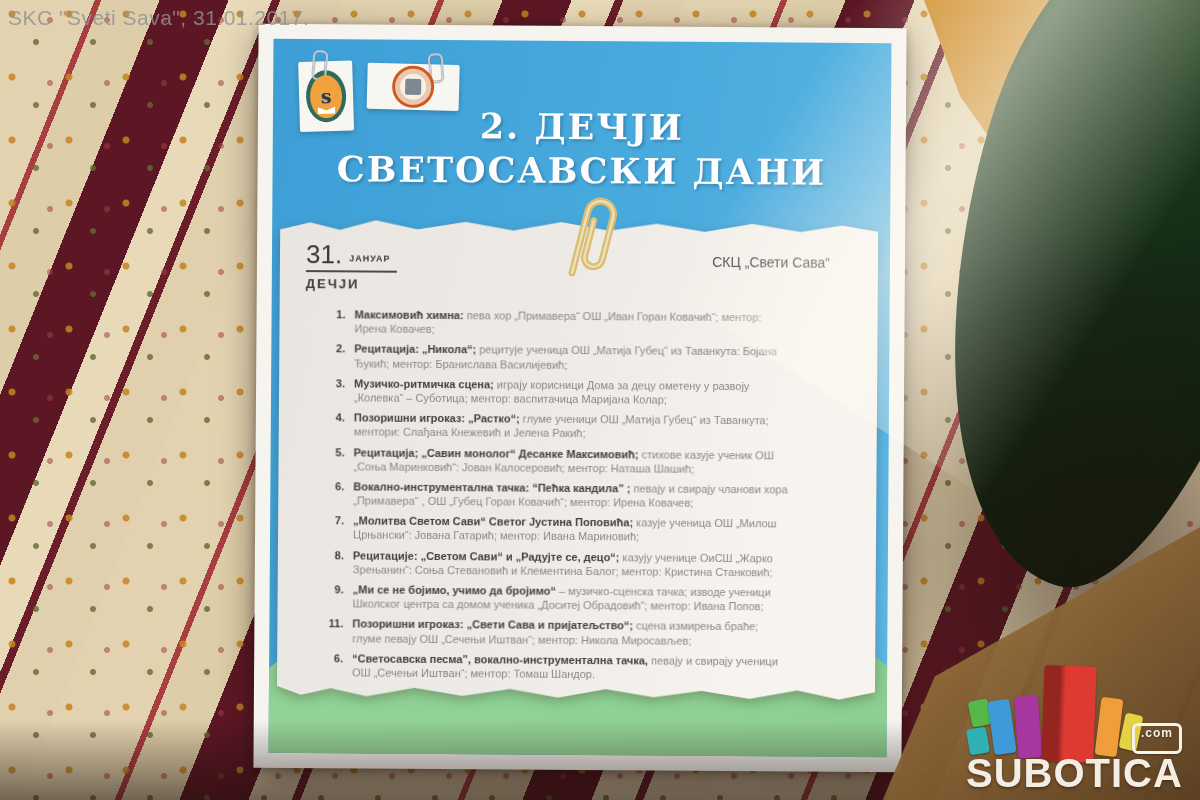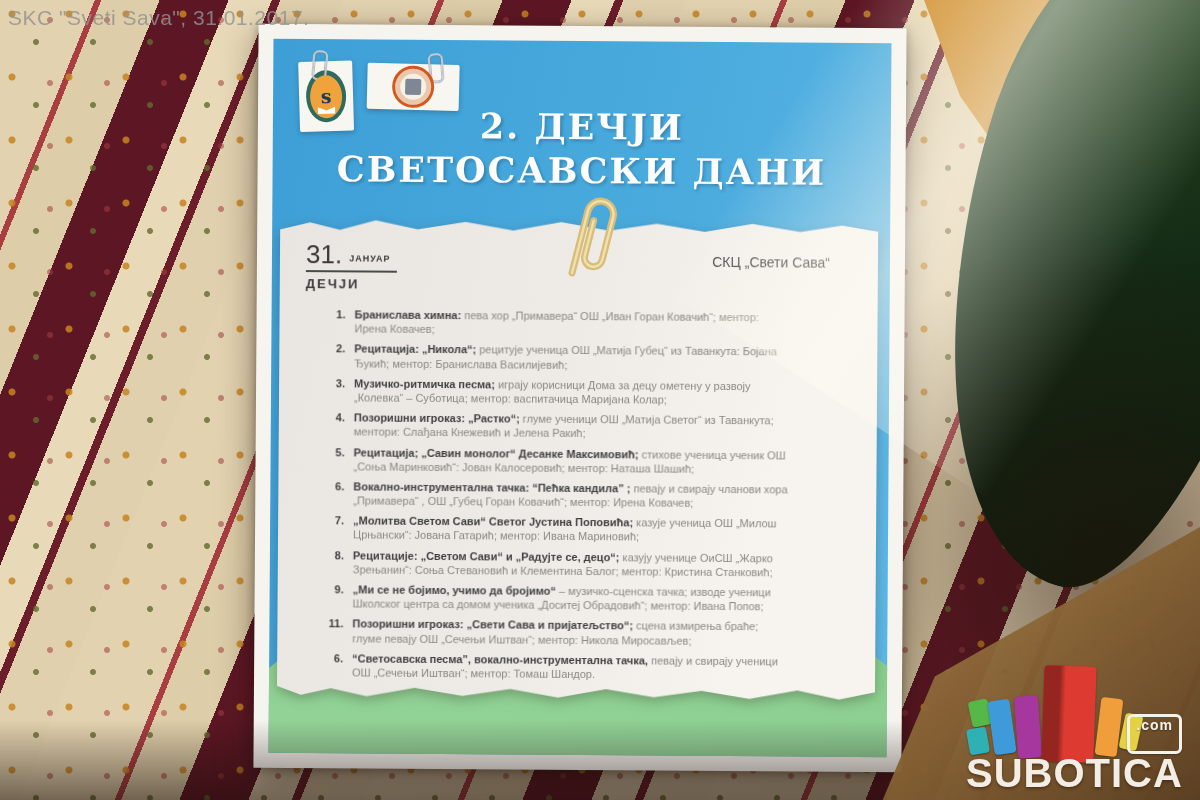--- a/index.html
+++ b/index.html
@@ -102,21 +102,21 @@
   .b0{left:4px;   bottom:66px; width:20px; height:26px; transform:rotate(-12deg);}
   .b1{left:2px;   bottom:38px; width:20px; height:26px; transform:rotate(-10deg);}
   .b2{left:25px;  bottom:38px; width:22px; height:54px; transform:rotate(-8deg);}
   .b3{left:50px;  bottom:34px; width:24px; height:62px; transform:rotate(-4deg);}
   .b4{left:77px;  bottom:30px; width:52px; height:96px; transform:rotate(2deg);}
   .b4::after{content:''; position:absolute; inset:0; border-radius:4px;
     background:linear-gradient(90deg, rgba(60,10,10,.45) 0 30%, rgba(0,0,0,0) 42%);}
   .b5{left:132px; bottom:36px; width:22px; height:58px; transform:rotate(7deg);}
   .b6{left:156px; bottom:42px; width:18px; height:36px; transform:rotate(12deg);}
   .com-box{position:absolute; right:2px; bottom:38px; border:3px solid #f5f2ea; border-radius:6px;
-    padding:0 6px 18px 6px; color:#f5f2ea; font-weight:bold; font-size:14px; letter-spacing:1px;
+    padding:0 6px 11px 6px; color:#f5f2ea; font-weight:bold; font-size:12px; letter-spacing:1px;
     text-shadow:0 1px 2px rgba(0,0,0,.4); box-shadow:0 1px 2px rgba(0,0,0,.3);}
   .brand-name{position:absolute; left:0; bottom:-4px; font-size:40px; font-weight:bold;
     color:#f2eee6; letter-spacing:1px; text-shadow:0 2px 3px rgba(60,30,10,.55);}
 </style>
 </head>
 <body>
 
 <div class="photo">
 
   <div class="floor-orange"></div>
@@ -159,37 +159,37 @@
               <div class="date-row1">
                 <span class="date-day">31.</span><span class="date-month">ЈАНУАР</span>
               </div>
               <div class="date-weekday">ДЕЧЈИ</div>
             </div>
             <div class="venue">СКЦ „Свети Сава“</div>
           </div>
           <ol class="program" id="program-list">
               <li>
                 <span class="num">1.</span>
-                <span class="txt"><span class="lead">Бранислава химна: </span><span class="rest">пева хор „Примавера“ ОШ „Иван Горан Ковачић“; ментор: Ирена Ковачев;</span></span>
+                <span class="txt"><span class="lead">Максимовић химна: </span><span class="rest">пева хор „Примавера“ ОШ „Иван Горан Ковачић“; ментор: Ирена Ковачев;</span></span>
               </li>
               <li>
                 <span class="num">2.</span>
                 <span class="txt"><span class="lead">Рецитација: „Никола“; </span><span class="rest">рецитује ученица ОШ „Матија Губец“ из Таванкута: Бојана Ђукић; ментор: Бранислава Василијевић;</span></span>
               </li>
               <li>
                 <span class="num">3.</span>
-                <span class="txt"><span class="lead">Музичко-ритмичка песма; </span><span class="rest">играју корисници Дома за децу ометену у развоју „Колевка“ – Суботица; ментор: васпитачица Маријана Колар;</span></span>
+                <span class="txt"><span class="lead">Музичко-ритмичка сцена; </span><span class="rest">играју корисници Дома за децу ометену у развоју „Колевка“ – Суботица; ментор: васпитачица Маријана Колар;</span></span>
               </li>
               <li>
                 <span class="num">4.</span>
-                <span class="txt"><span class="lead">Позоришни игроказ: „Растко“; </span><span class="rest">глуме ученици ОШ „Матија Светог“ из Таванкута; ментори: Слађана Кнежевић и Јелена Ракић;</span></span>
+                <span class="txt"><span class="lead">Позоришни игроказ: „Растко“; </span><span class="rest">глуме ученици ОШ „Матија Губец“ из Таванкута; ментори: Слађана Кнежевић и Јелена Ракић;</span></span>
               </li>
               <li>
                 <span class="num">5.</span>
-                <span class="txt"><span class="lead">Рецитација; „Савин монолог“ Десанке Максимовић; </span><span class="rest">стихове ученица ученик ОШ „Соња Маринковић“: Јован Калосеровић; ментор: Наташа Шашић;</span></span>
+                <span class="txt"><span class="lead">Рецитација; „Савин монолог“ Десанке Максимовић; </span><span class="rest">стихове казује ученик ОШ „Соња Маринковић“: Јован Калосеровић; ментор: Наташа Шашић;</span></span>
               </li>
               <li>
                 <span class="num">6.</span>
                 <span class="txt"><span class="lead">Вокално-инструментална тачка: “Пећка кандила” ; </span><span class="rest">певају и свирају чланови хора „Примавера“ , ОШ „Губец Горан Ковачић“; ментор: Ирена Ковачев;</span></span>
               </li>
               <li>
                 <span class="num">7.</span>
                 <span class="txt"><span class="lead">„Молитва Светом Сави“ Светог Јустина Поповића; </span><span class="rest">казује ученица ОШ „Милош Црњански“: Јована Гатарић; ментор: Ивана Мариновић;</span></span>
               </li>
               <li>

